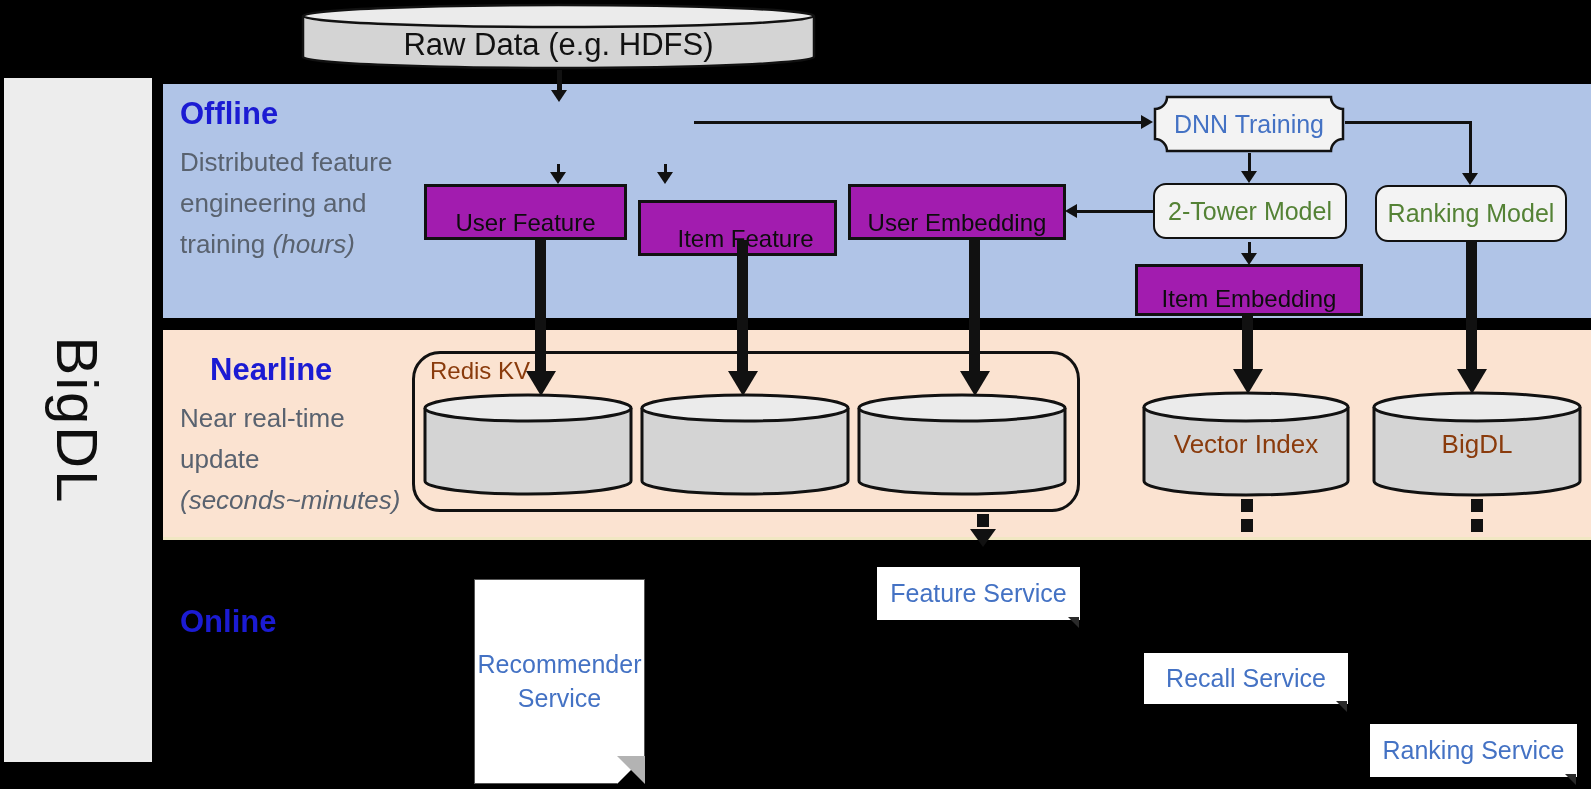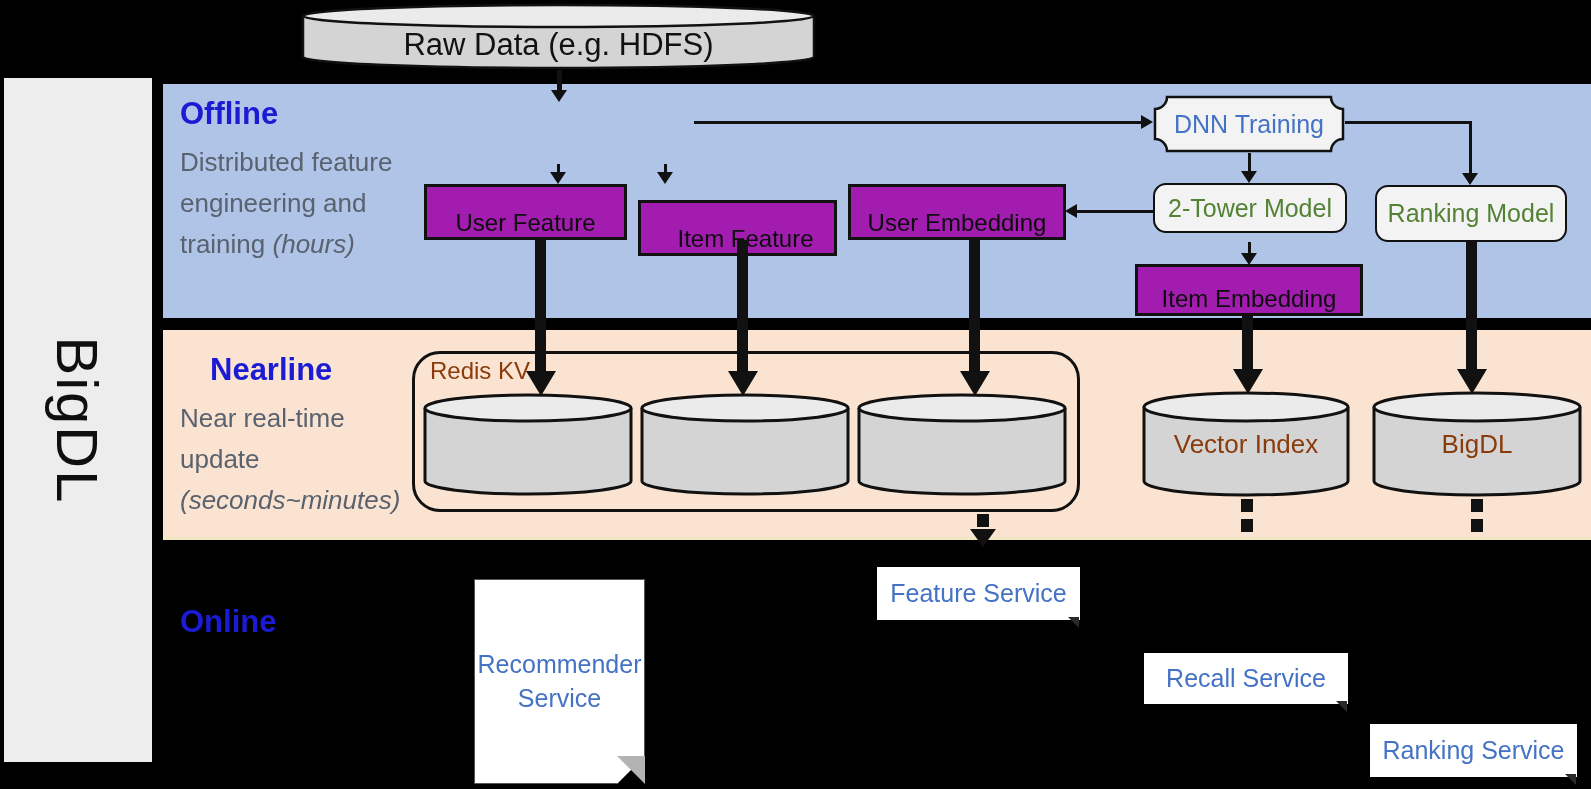--- a/index.html
+++ b/index.html
@@ -100,21 +100,21 @@
   <div class="abs graybox" style="left:638px;top:200px;width:199px;height:56px;padding-left:16px;">
     <span>Item Feature</span>
   </div>
   <div class="abs graybox" style="left:848px;top:184px;width:218px;height:56px;">
     <span>User Embedding</span>
   </div>
   <div class="abs graybox" style="left:1135px;top:264px;width:228px;height:52px;">
     <span>Item Embedding</span>
   </div>
 
-  <div class="abs roundbox" style="left:1153px;top:183px;width:194px;height:50px;">
+  <div class="abs roundbox" style="left:1153px;top:183px;width:194px;height:56px;">
     <span>2-Tower Model</span>
   </div>
   <div class="abs roundbox" style="left:1375px;top:185px;width:192px;height:57px;">
     <span>Ranking Model</span>
   </div>
 
   <div class="abs vline-mid" style="left:557px;top:70px;height:21px;"></div>
   <div class="abs arr-down" style="left:551px;top:90px;"></div>
 
   <div class="abs vline" style="left:557px;top:164px;height:10px;"></div>

